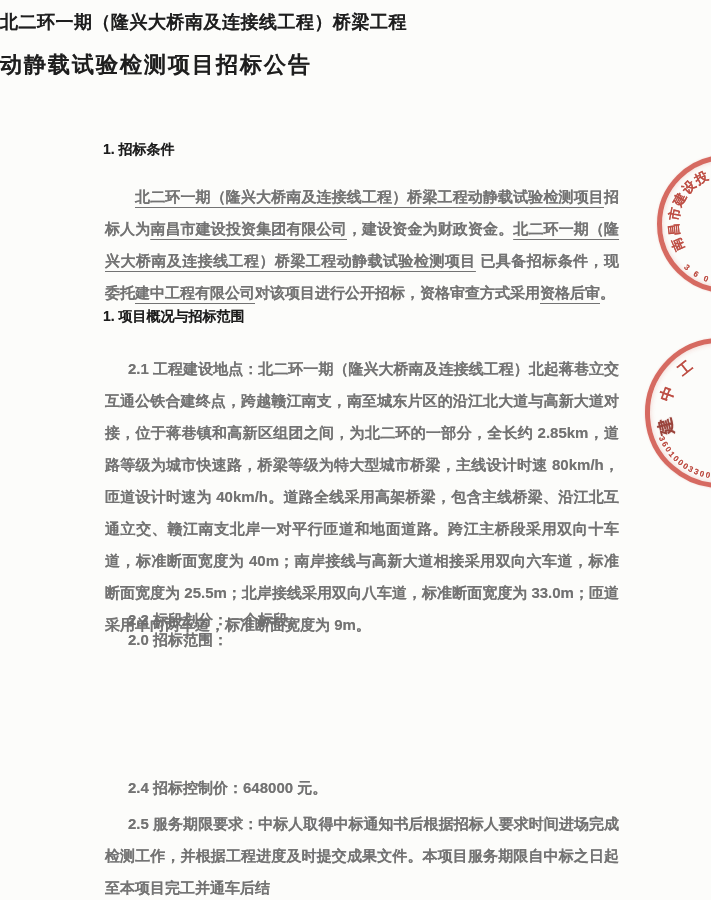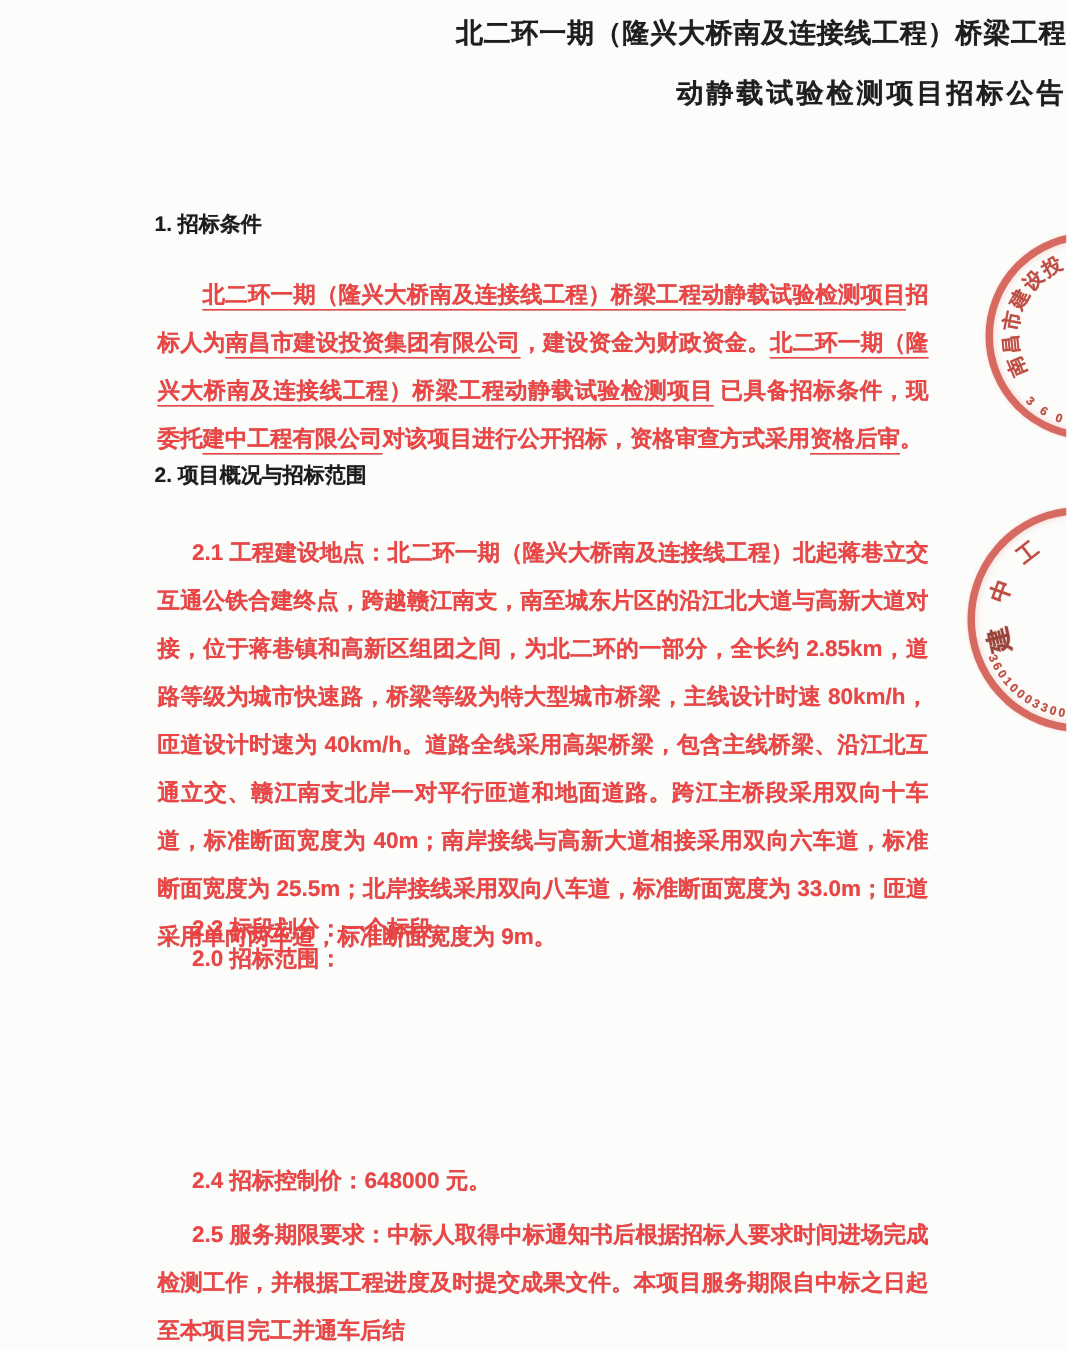--- a/index.html
+++ b/index.html
@@ -2,35 +2,35 @@
 <html><head>
 <meta charset="utf-8">
 <style>
   html,body{margin:0;padding:0;background:#fbfbf9;}
   .page{
     position:relative;width:711px;height:900px;overflow:hidden;
     background:#fcfcfa;
     font-family:"Liberation Sans","DejaVu Sans",sans-serif;
     color:#262626;
   }
-  .tline{position:absolute;left:0;width:711px;text-align:right;font-weight:700;color:#1e1e1e;
+  .tline{position:absolute;left:0;width:711px;text-align:left;font-weight:700;color:#1e1e1e;
          text-shadow:0 0 .5px rgba(0,0,0,.45);}
   .t1{top:10px;font-size:18px;letter-spacing:.5px;}
-  .t2{top:50px;font-size:18px;letter-spacing:2px;}
+  .t2{top:50px;font-size:22px;letter-spacing:2px;}
   .t3{top:88px;font-size:16.5px;letter-spacing:1px;}
 
   .hsec{position:absolute;left:103px;width:520px;font-size:14px;font-weight:700;color:#1c1c1c;
         text-shadow:0 0 .5px rgba(0,0,0,.45);}
   .h1{top:141px;}
   .h2{top:308px;}
 
   .para{
     position:absolute;left:105px;width:514px;
     font-size:15px;line-height:32px;font-weight:600;
-    text-align:justify;color:#ef4444;
+    text-align:justify;color:#737373;
     text-shadow:0 0 .5px rgba(0,0,0,.35);
   }
   .ind2{text-indent:30px;}
   .ind15{text-indent:23px;}
   .ind1{text-indent:19px;}
   .p1{top:181px;}
   .p21{top:353px;}
   .p22{top:604px;}
   .p23h{top:624px;}
   .p23b{top:654px;}
@@ -61,21 +61,21 @@
 
 <div class="page">
 
   <div class="tline t1">北二环一期（隆兴大桥南及连接线工程）桥梁工程</div>
   <div class="tline t2">动静载试验检测项目招标公告</div>
 
   <div class="hsec h1">1. 招标条件</div>
 
   <div class="para p1 ind2"><span class="u">北二环一期（隆兴大桥南及连接线工程）桥梁工程动静载试验检测项目</span><span>招标人为</span><span class="u">南昌市建设投资集团有限公司</span><span>，建设资金为财政资金。</span><span class="u">北二环一期（隆兴大桥南及连接线工程）桥梁工程动静载试验检测项目</span><span> 已具备招标条件，现委托</span><span class="u">建中工程有限公司</span><span>对该项目进行公开招标，资格审查方式采用</span><span class="u">资格后审</span><span>。</span></div>
 
-  <div class="hsec h2">2. 项目概况与招标范围</div>
+  <div class="hsec h2">1. 项目概况与招标范围</div>
 
   <div class="para p21 ind15">2.1 工程建设地点：北二环一期（隆兴大桥南及连接线工程）北起蒋巷立交互通公铁合建终点，跨越赣江南支，南至城东片区的沿江北大道与高新大道对接，位于蒋巷镇和高新区组团之间，为北二环的一部分，全长约 2.85km，道路等级为城市快速路，桥梁等级为特大型城市桥梁，主线设计时速 80km/h，匝道设计时速为 40km/h。道路全线采用高架桥梁，包含主线桥梁、沿江北互通立交、赣江南支北岸一对平行匝道和地面道路。跨江主桥段采用双向十车道，标准断面宽度为 40m；南岸接线与高新大道相接采用双向六车道，标准断面宽度为 25.5m；北岸接线采用双向八车道，标准断面宽度为 33.0m；匝道采用单向两车道，标准断面宽度为 9m。</div>
 
   <div class="para p22 ind15">2.2 标段划分：一个标段。</div>
 
   <div class="para p23h ind15">2.0 招标范围：</div>
 
 
   <div class="para p24 ind15">2.4 招标控制价：648000 元。</div>
 

